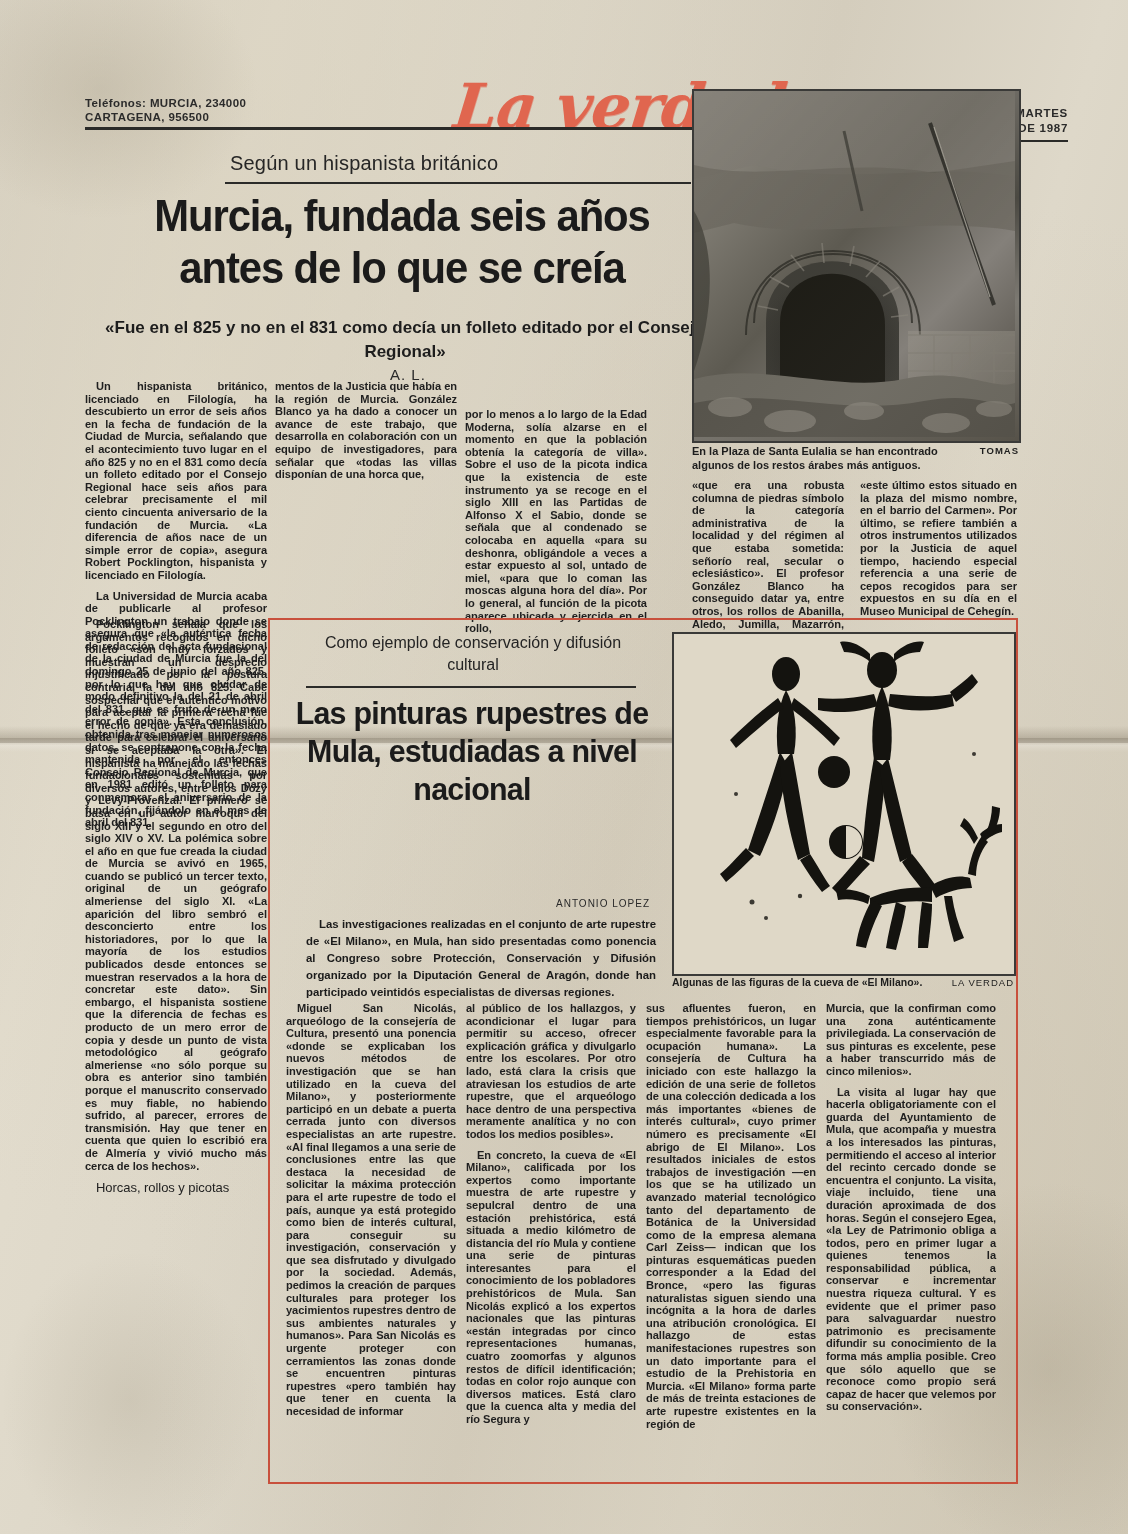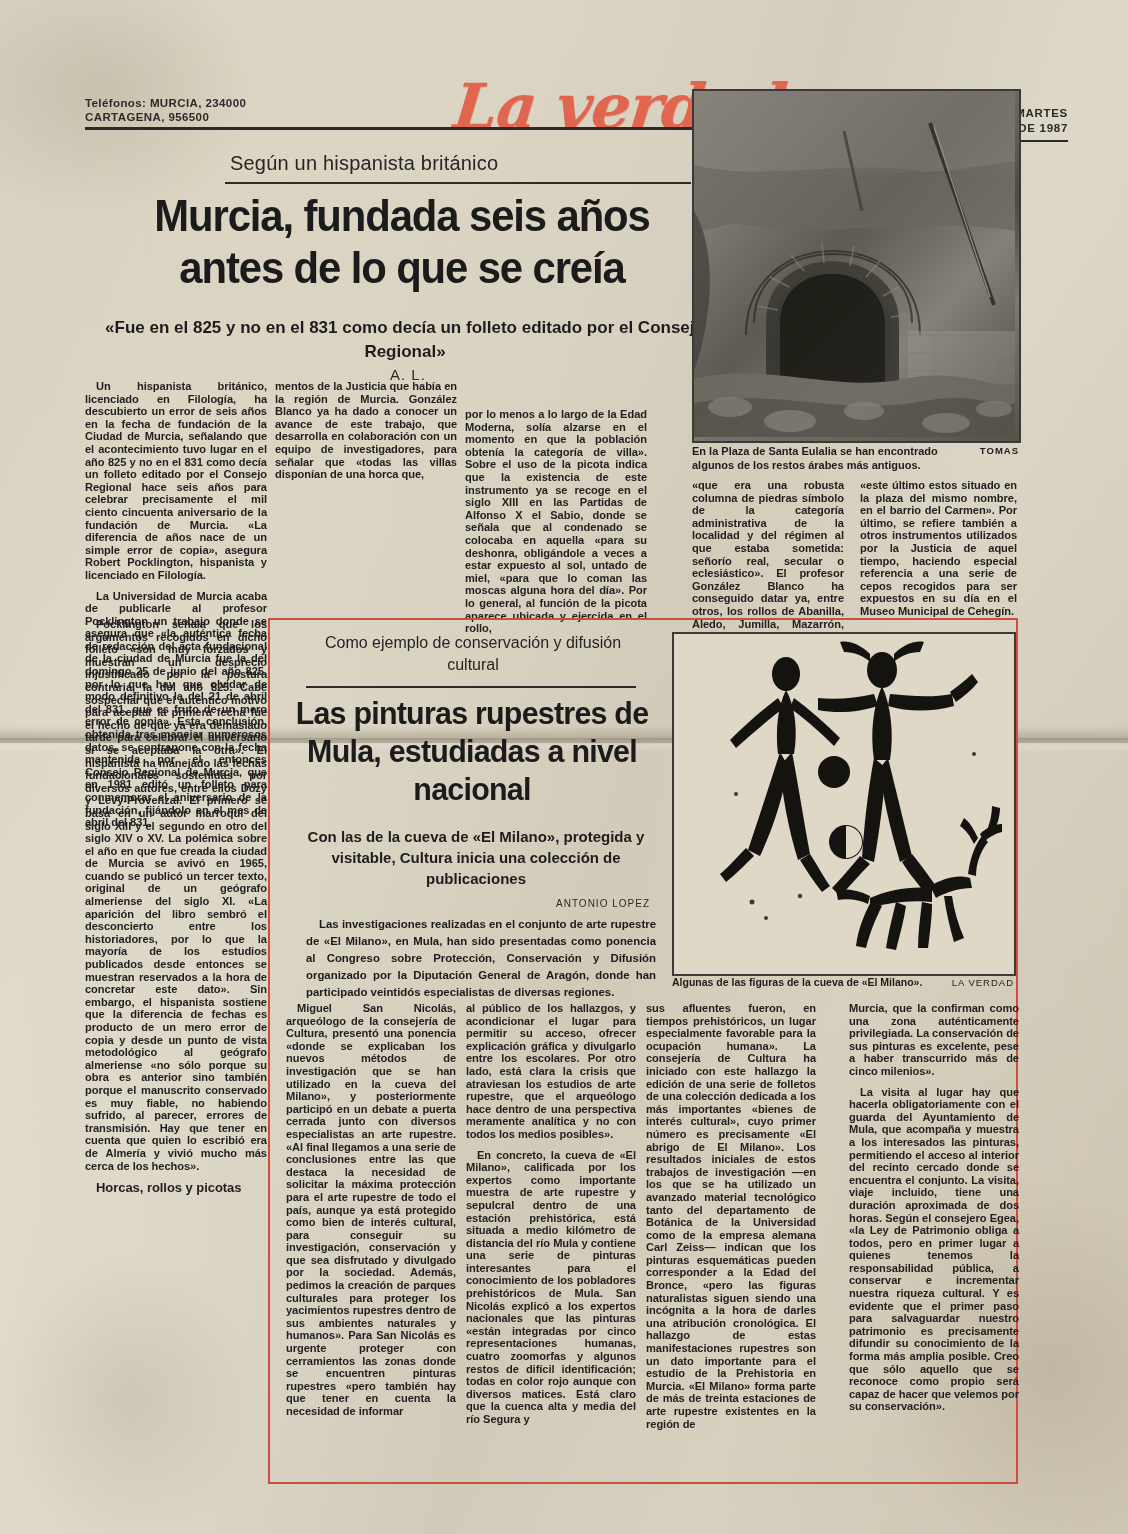--- a/index.html
+++ b/index.html
@@ -92,21 +92,21 @@
     font-size:11.1px;line-height:12.6px;
     text-align:justify;
     color:#1f1f1f;
     font-weight:600;
     letter-spacing:-0.05px;
     -webkit-hyphens:none;hyphens:none;
   }
   .col p{margin:0 0 8px 0;text-indent:11px;}
   .col p.noind{text-indent:0;}
   .subhead{
-    font-weight:bold;font-size:13px;line-height:16px;margin:8px 0 6px 0;text-indent:0;
+    font-weight:normal;font-size:13px;line-height:16px;margin:8px 0 6px 0;text-indent:0;
   }
 
   
   #a1c1{left:25px;top:366px;width:182px;}
   #a1c2{left:215px;top:366px;width:182px;}
   #a1c3{left:405px;top:366px;width:182px;margin-top:28px;}
   #a1c4{left:632px;top:465px;width:152px;}
   #a1c5{left:800px;top:465px;width:157px;}
 
   
@@ -151,21 +151,21 @@
   .cap2{
     position:absolute;left:612px;top:962px;width:342px;
     font-size:10.5px;line-height:13px;color:#1d1d1d;font-weight:600;
   }
   .cap2 .credit{float:right;font-size:9.5px;letter-spacing:1px;font-weight:500;}
 
   
   #a2c1{left:226px;top:988px;width:170px;}
   #a2c2{left:406px;top:988px;width:170px;}
   #a2c3{left:586px;top:988px;width:170px;}
-  #a2c4{left:766px;top:988px;width:170px;margin-left:23px;}
+  #a2c4{left:766px;top:988px;width:170px;}
 
   
   #a1c1b{left:25px;top:604px;width:182px;}
 </style>
 </head>
 <body>
 
 <div id="page">
 
   <div class="blotch" style="left:-60px;top:-40px;width:320px;height:260px;background:radial-gradient(ellipse,rgba(160,150,128,.30),rgba(0,0,0,0) 70%);"></div>
@@ -287,21 +287,20 @@
 
     <div class="col" id="a1c5">
       <p class="noind">«este último estos situado en la plaza del mismo nombre, en el barrio del Carmen». Por último, se refiere también a otros instrumentos utilizados por la Justicia de aquel tiempo, haciendo especial referencia a una serie de cepos recogidos para ser expuestos en su día en el Museo Municipal de Cehegín.</p>
     </div>
 
     <div class="box2"></div>
 
     <div class="a2-kicker">Como ejemplo de conservación y difusión cultural</div>
     <div class="a2-kicker-rule"></div>
     <div class="a2-head">Las pinturas rupestres de Mula, estudiadas a nivel nacional</div>
-    <div class="a2-sub">Con las de la cueva de «El Milano», protegida y visitable, Cultura inicia una colección de publicaciones</div>
     <div class="a2-byline">ANTONIO LOPEZ</div>
     <div class="a2-lead">
       <p>Las investigaciones realizadas en el conjunto de arte rupestre de «El Milano», en Mula, han sido presentadas como ponencia al Congreso sobre Protección, Conservación y Difusión organizado por la Diputación General de Aragón, donde han participado veintidós especialistas de diversas regiones.</p>
     </div>
 
     <div class="illo">
       <svg width="336" height="336" viewBox="0 0 336 336">
         <rect width="336" height="336" fill="#dfd8c7"></rect>
 
         <g fill="#14130f">

